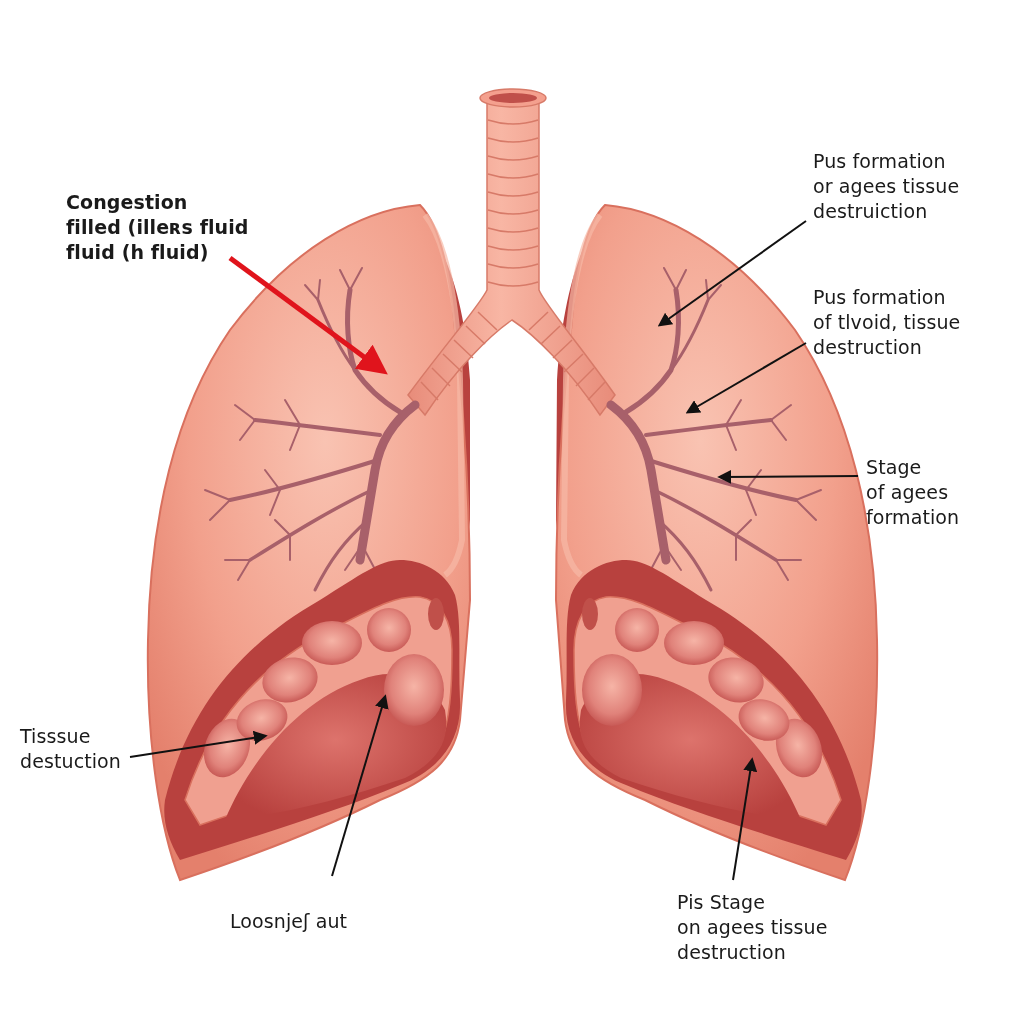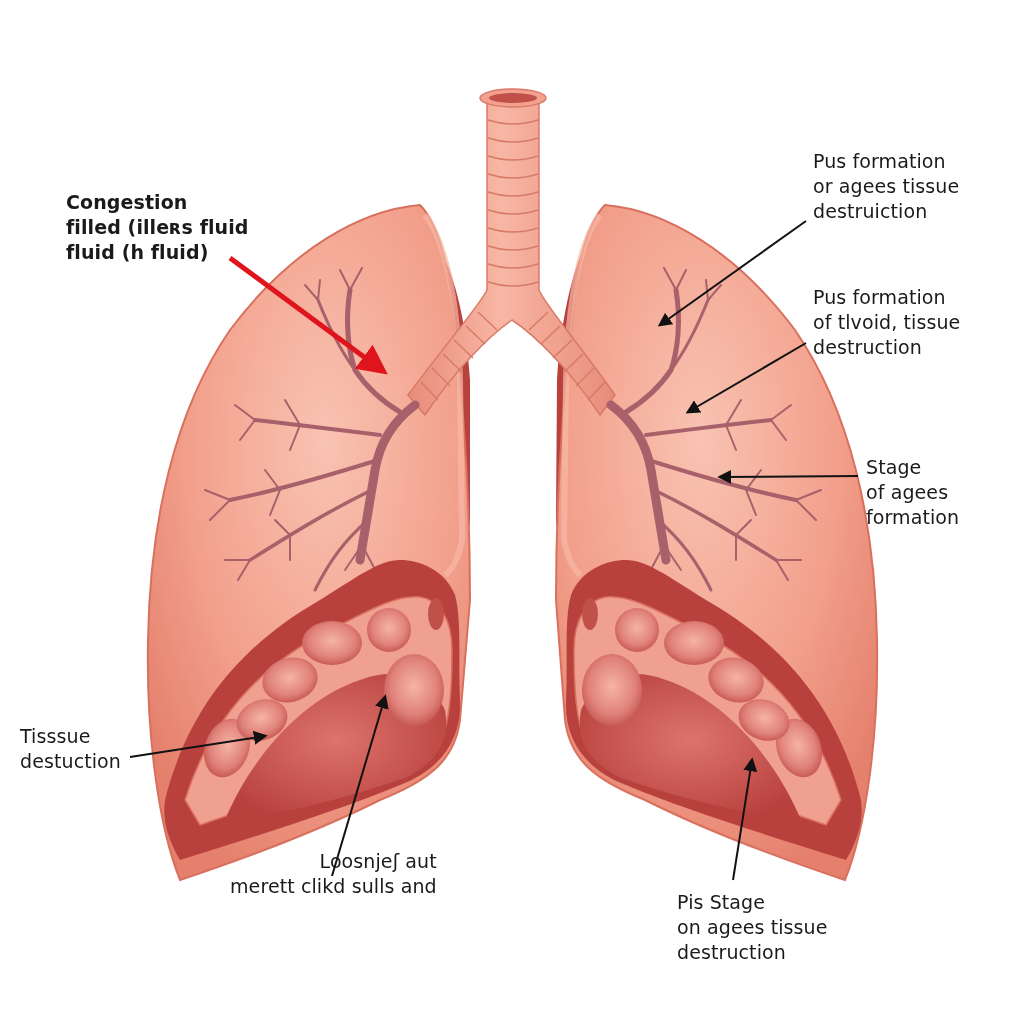--- a/index.html
+++ b/index.html
@@ -195,22 +195,21 @@
   <span>Stage</span>
   <span>of agees</span>
   <span>formation</span>
 </div>
 
 <div class="label" id="label-bottom_left_side" style="left: 20px; top: 717px; margin-top: 7px;">
   <span>Tisssue</span>
   <span>destuction</span>
 </div>
 
-<div class="label" id="label-bottom_center_left" style="left: 230px; top: 849px; text-align: right;">
+<div class="label" id="label-bottom_center_left" style="left: 230px; top: 909px;">
   <span>Loosnjeʃ aut</span>
-  <span>merett clikd sulls and</span>
 </div>
 
 <div class="label" id="label-bottom_right" style="left: 677px; top: 890px;">
   <span>Pis Stage</span>
   <span>on agees tissue</span>
   <span>destruction</span>
 </div>
 
 </body></html>

